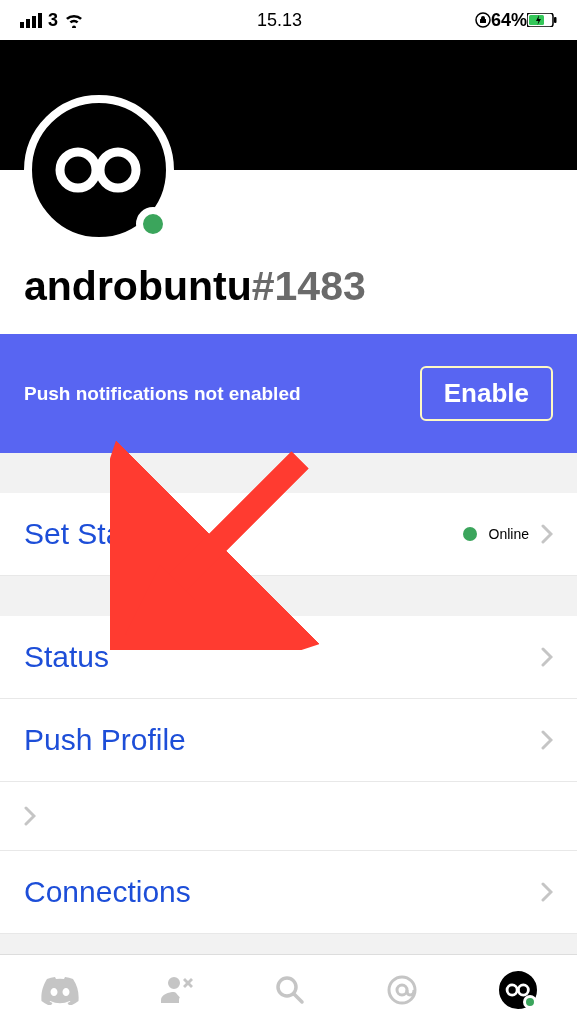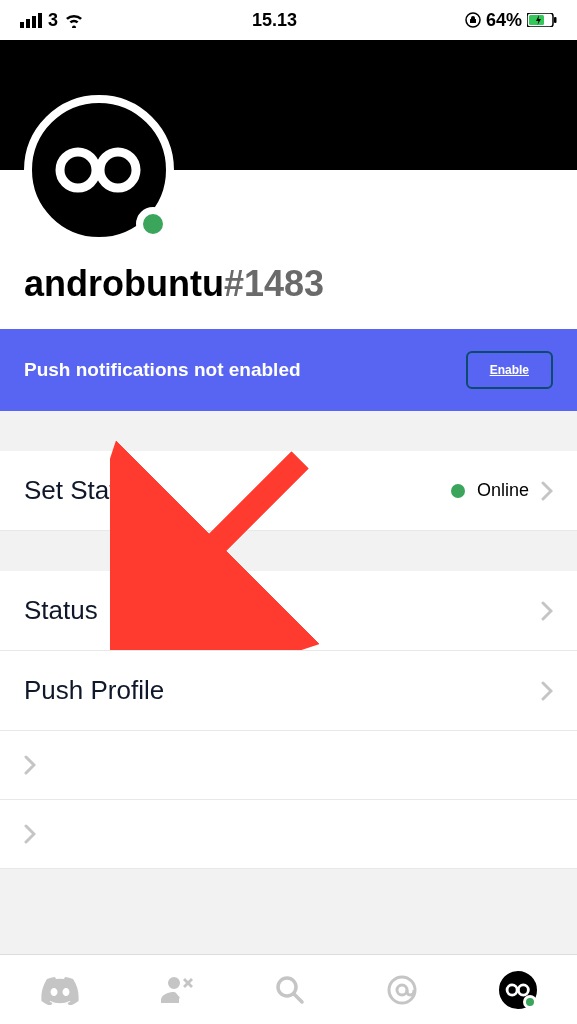--- a/index.html
+++ b/index.html
@@ -1,44 +1,44 @@
 <!DOCTYPE html>
 <html><head>
   <meta charset="utf-8">
   <style>
     * { margin: 0; padding: 0; box-sizing: border-box; font-family: -apple-system, BlinkMacSystemFont, "Segoe UI", Helvetica, Arial, sans-serif; }
     body { width: 577px; height: 1024px; background: #f2f2f2; position: relative; overflow: hidden; }
     
     .status-bar { height: 40px; background: #fff; display: flex; align-items: center; justify-content: space-between; padding: 0 20px; font-size: 18px; font-weight: 600; }
     .status-left { display: flex; align-items: center; gap: 6px; }
-    .status-right { display: flex; align-items: center; gap: 5px; }
+    .status-right { display: flex; align-items: center; }
     .signal-bars { display: flex; align-items: flex-end; gap: 2px; }
     .bar { width: 4px; background: #000; }
     .bar1 { height: 6px; } .bar2 { height: 9px; } .bar3 { height: 12px; } .bar4 { height: 15px; }
     
     .banner { background: #000; height: 130px; position: relative; }
     .profile-section { background: #fff; padding: 0 24px 24px 24px; position: relative; }
     .avatar-wrap { position: relative; display: inline-block; margin-top: -75px; }
     .avatar { width: 150px; height: 150px; border-radius: 50%; background: #000; border: 8px solid #fff; display: flex; align-items: center; justify-content: center; }
     .status-dot { width: 34px; height: 34px; border-radius: 50%; background: #3ba55c; border: 7px solid #fff; position: absolute; bottom: 4px; right: 4px; }
-    .username { font-size: 36px; font-weight: 700; margin-top: 18px; }
+    .username { font-size: 41px; font-weight: 700; margin-top: 18px; }
     .username .name { color: #000; }
     .username .tag { color: #6a6a6a; }
     
-    .notif-banner { background: #5865f2; color: #fff; padding: 22px 24px; display: flex; align-items: center; justify-content: space-between; font-size: 19px; font-weight: 600; }
-    .enable-btn { border: 2px solid #0c4a6e; background: transparent; color: #fff; padding: 10px 22px; border-radius: 6px; font-size: 12px; font-weight: 600; text-decoration: underline; }
+    .notif-banner { background: #5865f2; color: #fff; padding: 32px 24px; display: flex; align-items: center; justify-content: space-between; font-size: 19px; font-weight: 600; }
+    .enable-btn { border: 2px solid #fef9c3; background: transparent; color: #fff; padding: 10px 22px; border-radius: 6px; font-size: 26px; font-weight: 600; }
     
     .section-gap { height: 40px; background: #f2f2f2; }
     
     .row { background: #fff; padding: 24px 24px; display: flex; align-items: center; justify-content: space-between; border-bottom: 1px solid #e8e8e8; }
-    .row-label { font-size: 26px; color: #0f172a; }
+    .row-label { font-size: 30px; color: #1d4ed8; }
     .row-right { display: flex; align-items: center; gap: 12px; }
     .chevron { color: #c5c5c5; }
     .online-dot { width: 14px; height: 14px; border-radius: 50%; background: #3ba55c; }
-    .online-text { font-size: 18px; color: #000; font-weight: 500; }
+    .online-text { font-size: 14px; color: #000; font-weight: 500; }
     
     .bottom-nav { position: absolute; bottom: 0; left: 0; right: 0; height: 70px; background: #fff; display: flex; align-items: center; justify-content: space-around; border-top: 1px solid #ddd; }
     .nav-item { color: #c5c5c5; display: flex; align-items: center; justify-content: center; }
     .nav-item.active { position: relative; }
     .nav-avatar { width: 38px; height: 38px; border-radius: 50%; background: #000; display: flex; align-items: center; justify-content: center; border: 2px solid #000; position: relative; }
     .nav-avatar-dot { width: 14px; height: 14px; border-radius: 50%; background: #3ba55c; border: 3px solid #fff; position: absolute; bottom: -2px; right: -2px; }
     
     .arrow-overlay { position: absolute; top: 440px; left: 110px; pointer-events: none; z-index: 100; }
   </style>
 </head>
@@ -50,21 +50,21 @@
       <div class="bar bar1"></div>
         <div class="bar bar2"></div>
         <div class="bar bar3"></div>
         <div class="bar bar4"></div>
     </div>
     <span>3</span>
     <svg width="20" height="15" viewBox="0 0 20 15">
         <path fill="#000" d="M10 12.5a2 2 0 100 4 2 2 0 000-4zm-4.5-4a7 7 0 019 0l-1.8 1.8a4.5 4.5 0 00-5.4 0zm-3.5-3.5a12 12 0 0116 0l-1.8 1.8a9.5 9.5 0 00-12.4 0z"></path>
       </svg>
   </div>
-  <span style="font-weight:700;">15.13</span>
+  <span style="font-weight:400;">15.13</span>
   <div class="status-right">
     <svg width="16" height="16" viewBox="0 0 16 16">
         <circle cx="8" cy="8" r="7" fill="none" stroke="#000" stroke-width="1.5"></circle>
         <path fill="#000" d="M6 7V6a2 2 0 014 0v1h.5a.5.5 0 01.5.5v3a.5.5 0 01-.5.5h-5a.5.5 0 01-.5-.5v-3a.5.5 0 01.5-.5z"></path>
       </svg>
     <span>64%</span>
     <svg width="30" height="14" viewBox="0 0 30 14">
         <rect x="0" y="0" width="26" height="14" rx="3" fill="none" stroke="#000" stroke-width="1.5"></rect>
         <rect x="2" y="2" width="15" height="10" rx="1.5" fill="#34c759"></rect>
         <rect x="27" y="4" width="2.5" height="6" rx="1" fill="#000"></rect>
@@ -125,20 +125,21 @@
     </svg>
 </div>
 
 <div class="row">
   <svg class="chevron" width="12" height="20" viewBox="0 0 12 20">
       <path fill="none" stroke="currentColor" stroke-width="3" stroke-linecap="round" d="M2 2l8 8-8 8"></path>
     </svg>
 </div>
 
 <div class="row">
+  <span class="row-label">Connections</span>
   <svg class="chevron" width="12" height="20" viewBox="0 0 12 20">
       <path fill="none" stroke="currentColor" stroke-width="3" stroke-linecap="round" d="M2 2l8 8-8 8"></path>
     </svg>
 </div>
 
 <div class="bottom-nav">
   <div class="nav-item">
     <svg width="40" height="30" viewBox="0 0 40 30">
         <path fill="currentColor" d="M33 4a33 33 0 00-8-2l-1 2a30 30 0 00-8 0l-1-2a33 33 0 00-8 2C2 12 1 19 1.5 26c3 2 6 4 9 5l2-3a20 20 0 01-3-1.5l.7-.5a23 23 0 0019.6 0l.7.5a20 20 0 01-3 1.5l2 3c3-1 6-3 9-5 .6-8-.8-15-5.5-22zM14 21c-2 0-3.5-1.8-3.5-4s1.6-4 3.5-4 3.5 1.8 3.5 4-1.5 4-3.5 4zm12 0c-2 0-3.5-1.8-3.5-4s1.6-4 3.5-4 3.5 1.8 3.5 4-1.5 4-3.5 4z"></path>
       </svg>

